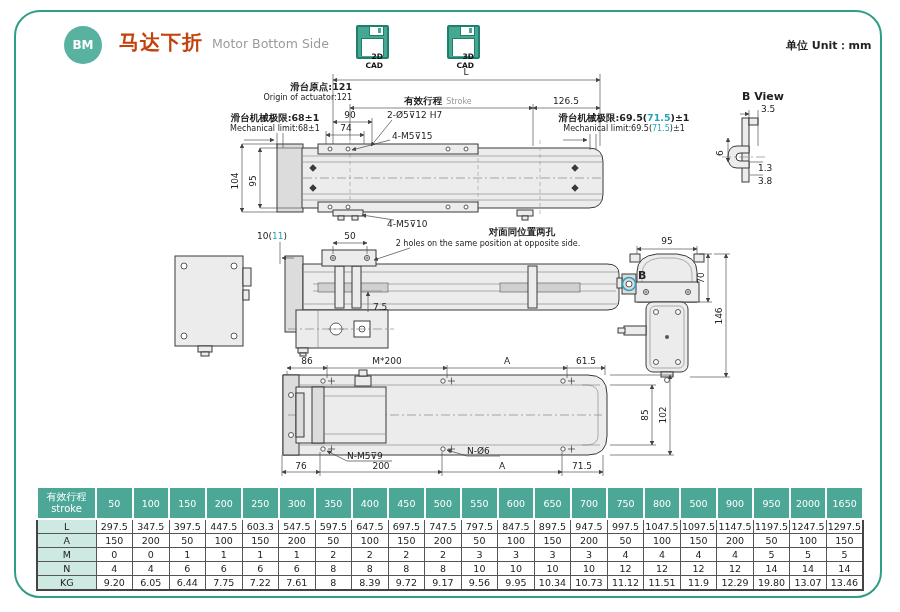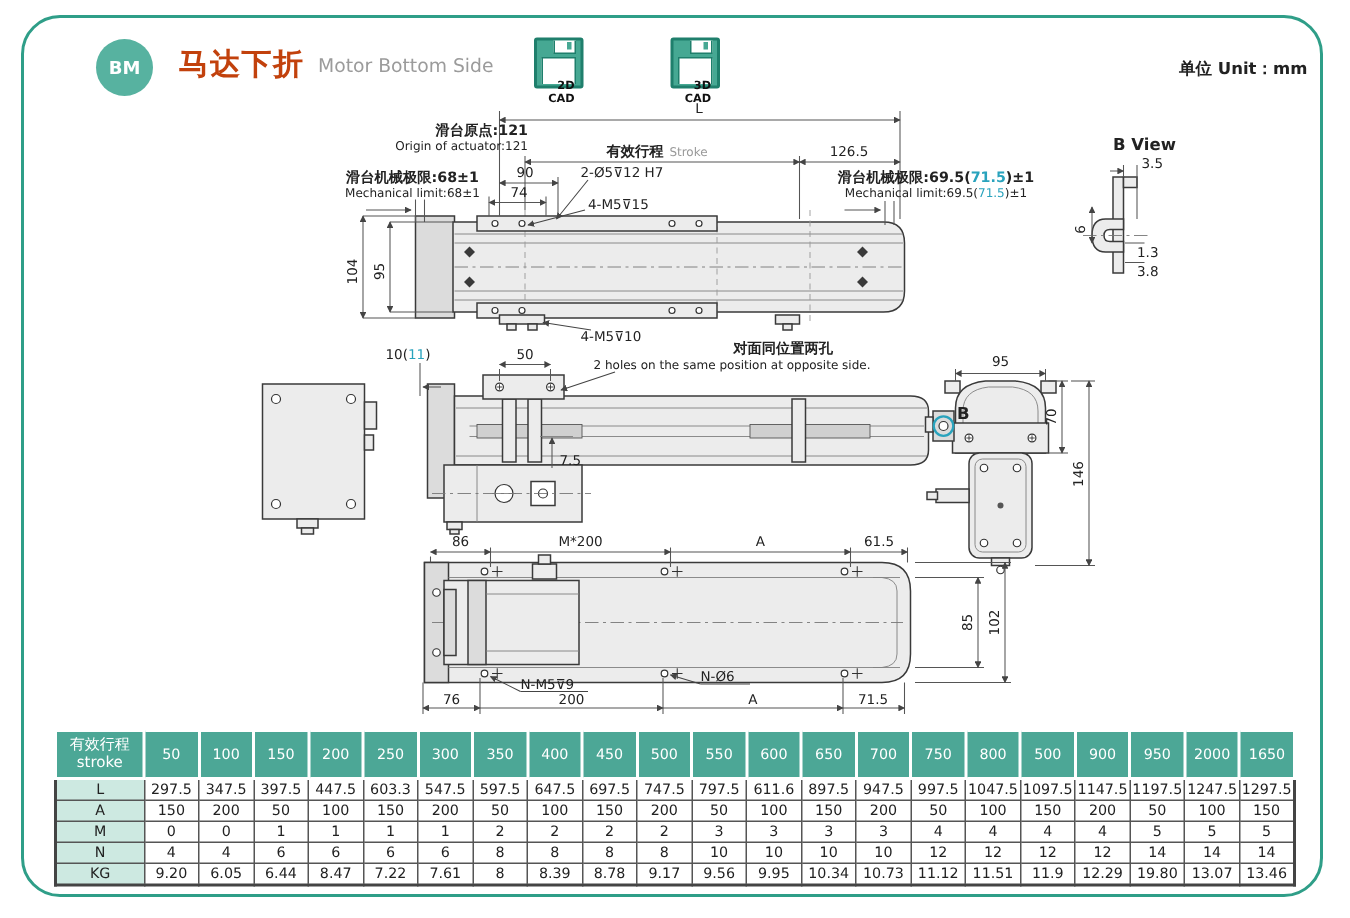--- a/index.html
+++ b/index.html
@@ -400,21 +400,21 @@
         <td>347.5</td>
         <td>397.5</td>
         <td>447.5</td>
         <td>603.3</td>
         <td>547.5</td>
         <td>597.5</td>
         <td>647.5</td>
         <td>697.5</td>
         <td>747.5</td>
         <td>797.5</td>
-        <td>611.6</td>
+        <td>847.5</td>
         <td>897.5</td>
         <td>947.5</td>
         <td>997.5</td>
         <td>1047.5</td>
         <td>1097.5</td>
         <td>1147.5</td>
         <td>1197.5</td>
         <td>1247.5</td>
         <td>1297.5</td>
       </tr>
@@ -488,26 +488,26 @@
         <td>12</td>
         <td>14</td>
         <td>14</td>
         <td>14</td>
       </tr>
       <tr>
         <td class="rl">KG</td>
         <td>9.20</td>
         <td>6.05</td>
         <td>6.44</td>
-        <td>8.47</td>
+        <td>7.75</td>
         <td>7.22</td>
         <td>7.61</td>
         <td>8</td>
         <td>8.39</td>
-        <td>8.78</td>
+        <td>9.72</td>
         <td>9.17</td>
         <td>9.56</td>
         <td>9.95</td>
         <td>10.34</td>
         <td>10.73</td>
         <td>11.12</td>
         <td>11.51</td>
         <td>11.9</td>
         <td>12.29</td>
         <td>19.80</td>

